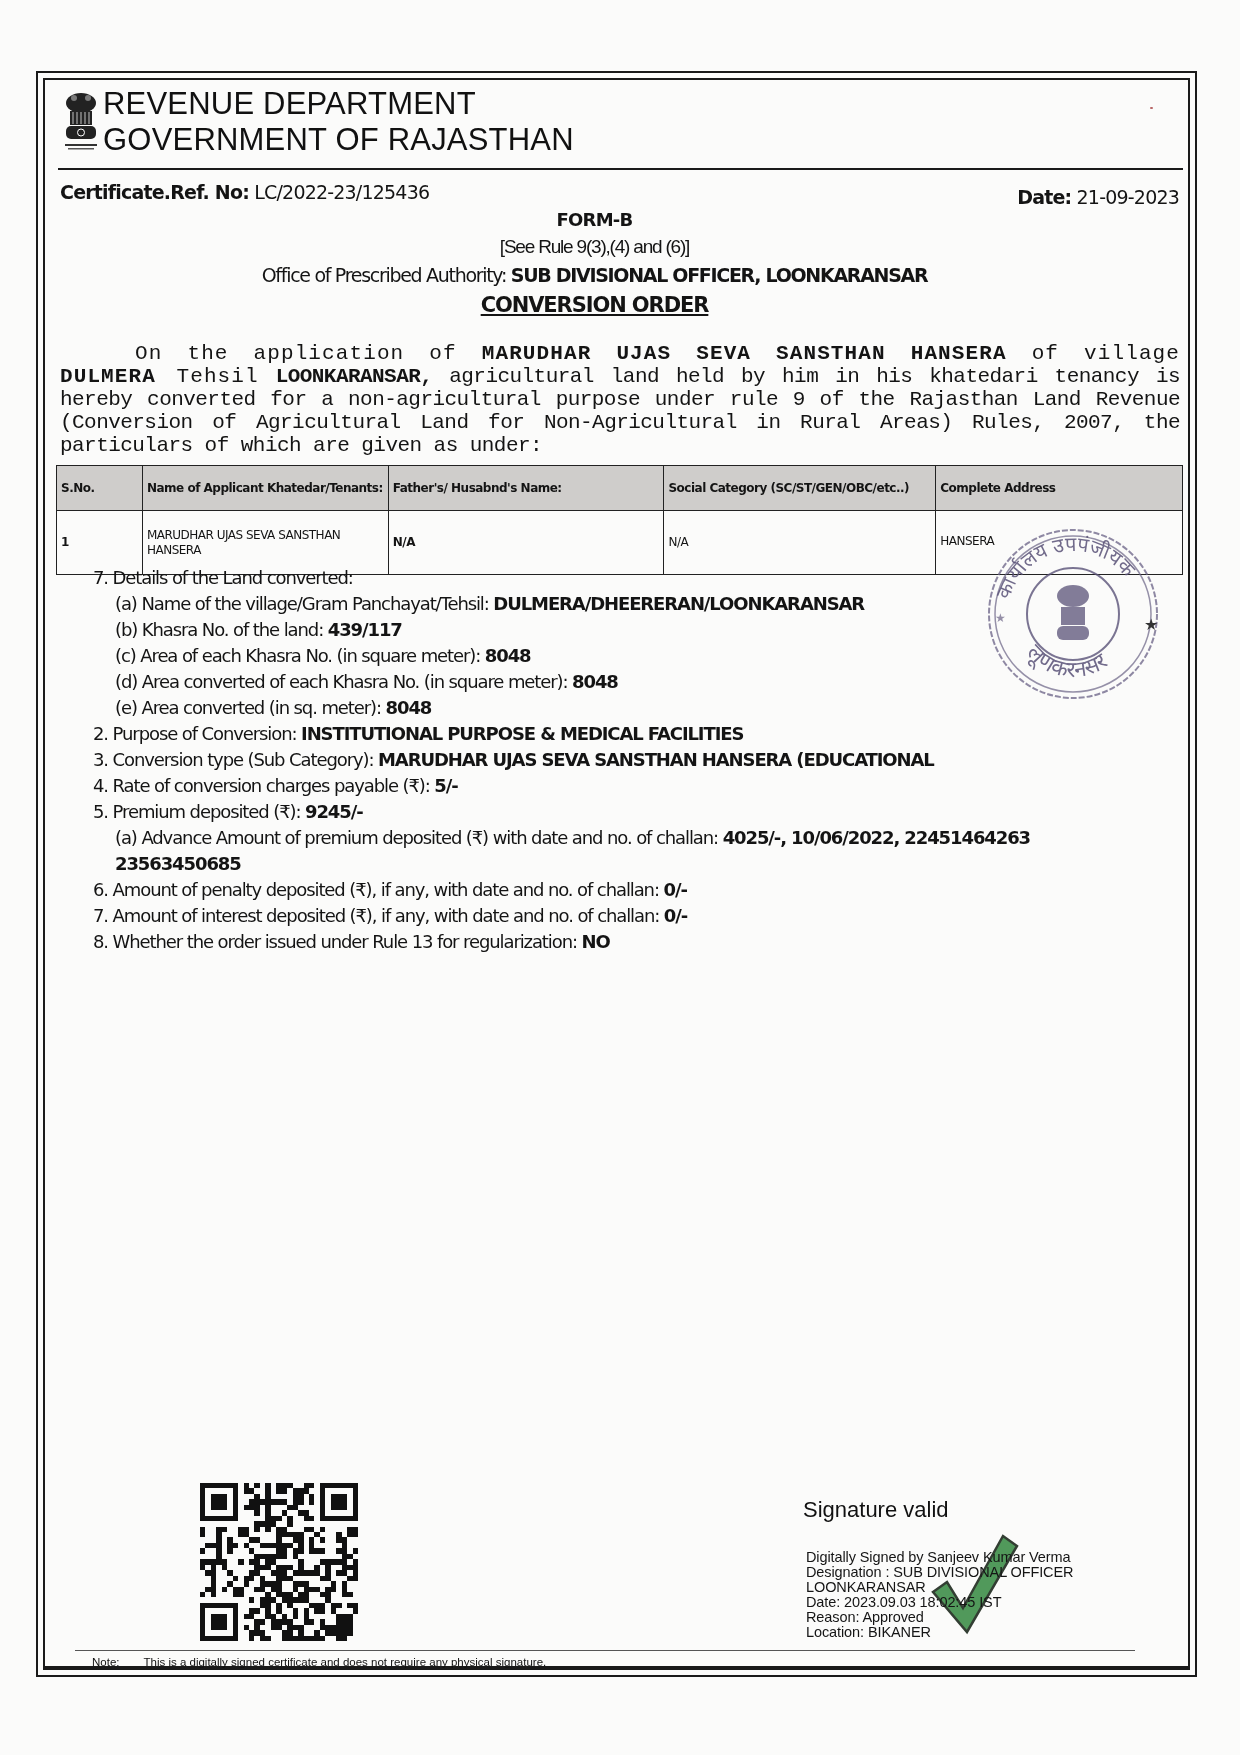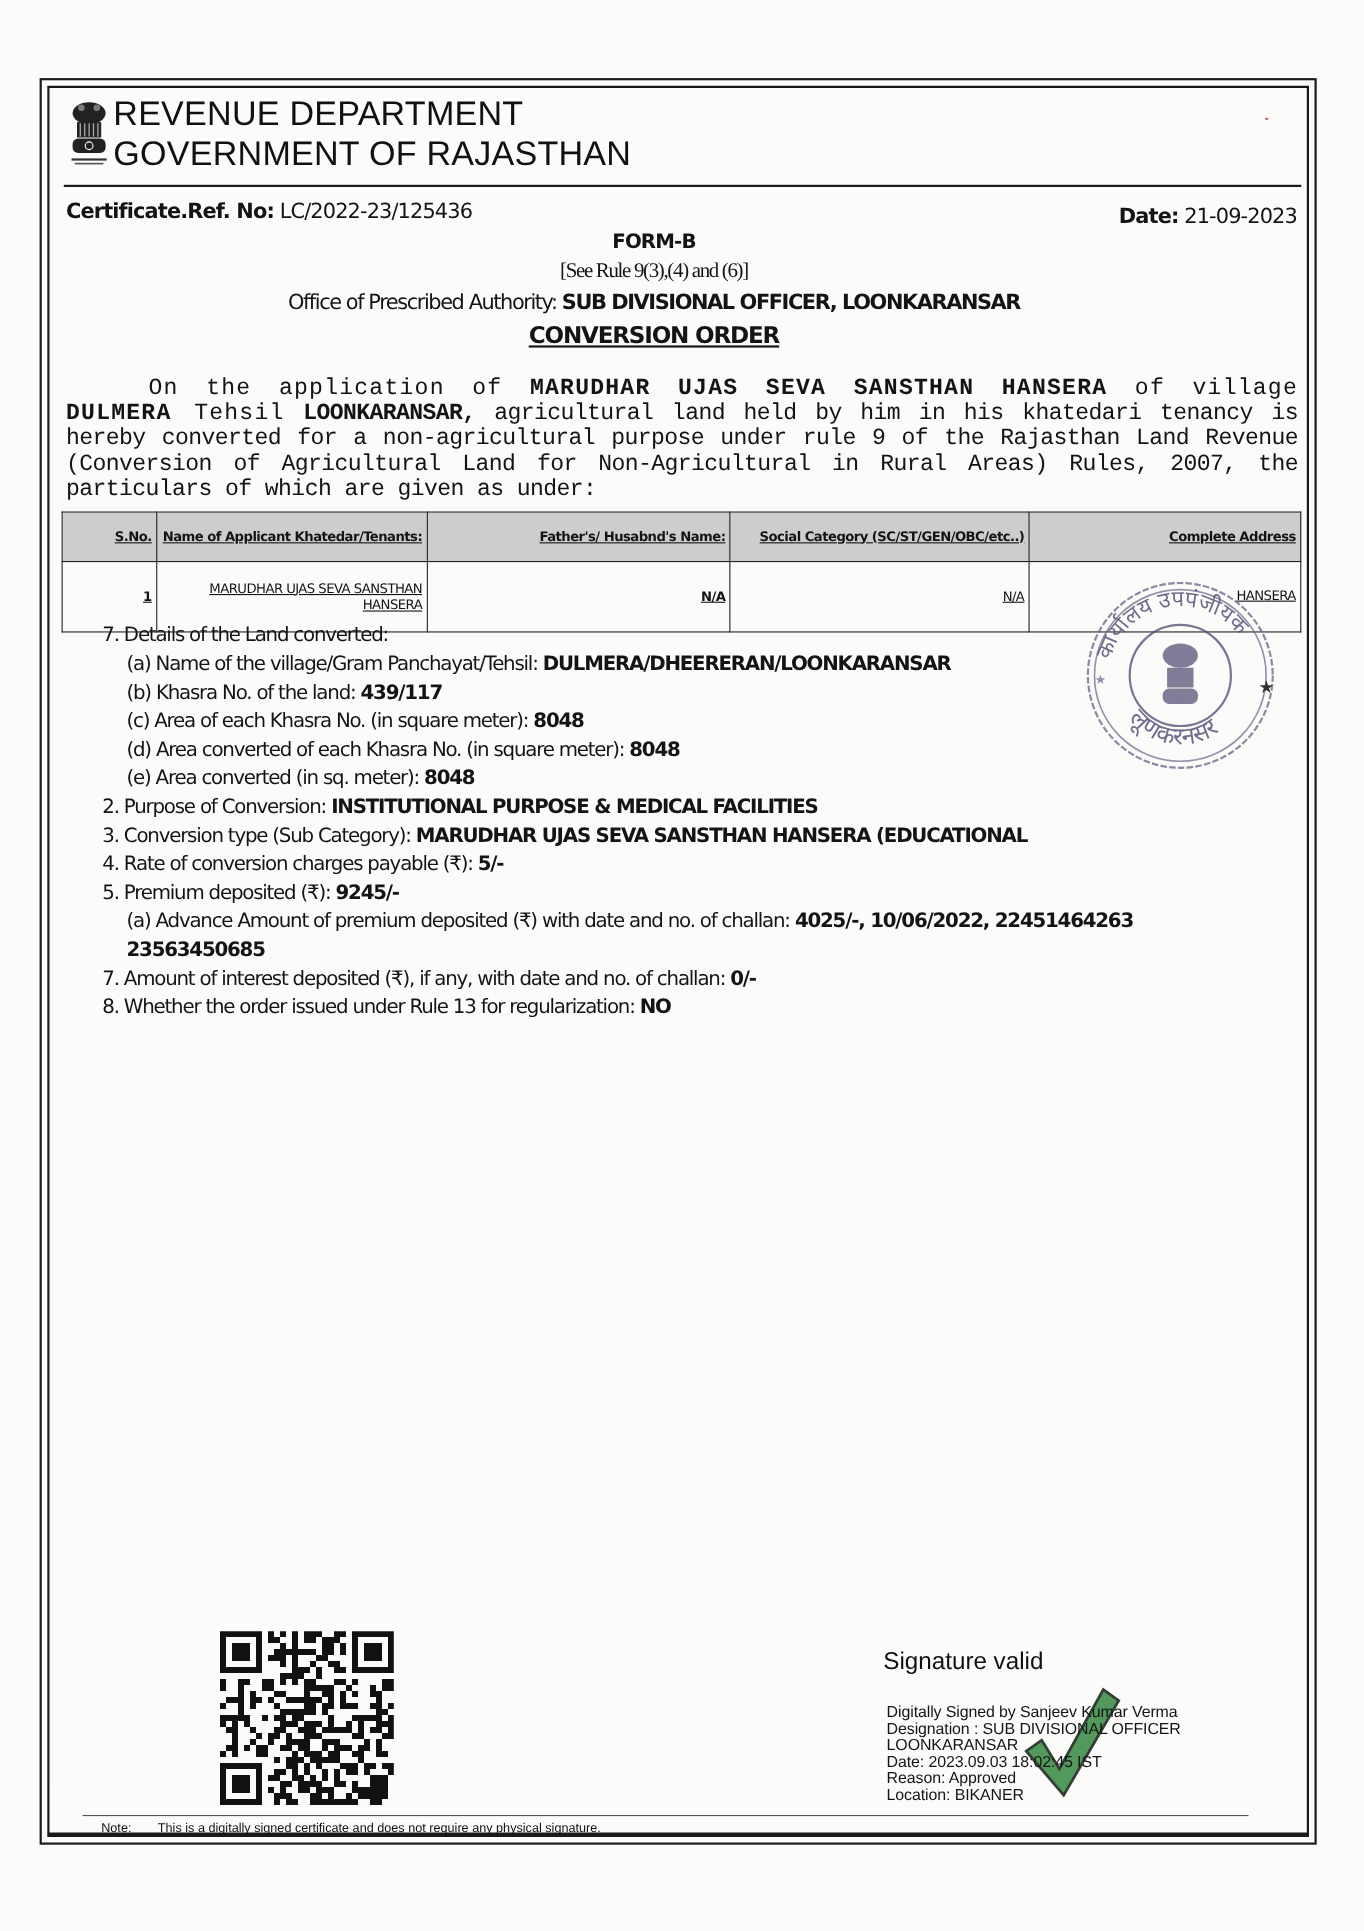--- a/index.html
+++ b/index.html
@@ -47,46 +47,45 @@
     }
     .date-line {
       position: absolute; right: 61px; top: 186px;
       font-size: 19px; white-space: nowrap;
       font-family: "DejaVu Sans", sans-serif;
       letter-spacing: -0.8px;
     }
     b, .bold { font-weight: bold; }
     .center { position: absolute; left: 0; width: 1189px; text-align: center; white-space: nowrap; }
     .form-title { top: 209px; font-size: 18px; font-weight: bold; font-family: "DejaVu Sans", sans-serif; letter-spacing: -0.8px; }
-    .rule-ref { top: 236px; font-size: 19px; font-family: Liberation Serif, serif; letter-spacing: -1.2px; }
+    .rule-ref { top: 236px; font-size: 19px; font-family: Liberation Sans, sans-serif; letter-spacing: -1.2px; }
     .office { top: 264px; font-size: 19px; font-family: "DejaVu Sans", sans-serif; letter-spacing: -1.3px; }
     .order-title { top: 293px; font-size: 21px; font-weight: bold; text-decoration: underline; font-family: "DejaVu Sans", sans-serif; letter-spacing: -1.1px; }
     .intro {
       position: absolute; left: 60px; top: 342px; width: 1120px;
       font-size: 21px; line-height: 23px;
       font-family: Liberation Mono, monospace;
       letter-spacing: -0.55px;
       text-align: justify;
     }
     .intro .indent { display: inline-block; width: 75px; }
     .intro .first { letter-spacing: 1.1px; word-spacing: 2px; }
     table.applicant {
       position: absolute; left: 56px; top: 465px;
       width: 1127px;
       border-collapse: collapse;
       font-family: "DejaVu Sans", sans-serif;
       font-size: 12px; letter-spacing: -0.5px;
     }
     table.applicant th, table.applicant td {
       border: 1.5px solid #222;
-      text-align: right;
+      text-align: left;
       vertical-align: middle;
       padding: 2px 4px;
       line-height: 15px;
-      text-decoration: underline;
     }
     table.applicant th {
       background: #cfcdcb;
       font-weight: bold;
       height: 40px;
       font-size: 12px;
     }
     table.applicant td { height: 38px; background: #fbfbfa; font-size: 12px; }
     table.applicant td.bold { font-weight: bold; }
     .stamp {
@@ -230,20 +229,21 @@
   <div class="row sub"><span>(b) Khasra No. of the land:</span> <b>439/117</b></div>
   <div class="row sub"><span>(c) Area of each Khasra No. (in square meter):</span> <b>8048</b></div>
   <div class="row sub"><span>(d) Area converted of each Khasra No. (in square meter):</span> <b>8048</b></div>
   <div class="row sub"><span>(e) Area converted (in sq. meter):</span> <b>8048</b></div>
   <div class="row"><span>2. Purpose of Conversion:</span> <b>INSTITUTIONAL PURPOSE &amp; MEDICAL FACILITIES</b></div>
   <div class="row"><span>3. Conversion type (Sub Category):</span> <b>MARUDHAR UJAS SEVA SANSTHAN HANSERA (EDUCATIONAL</b></div>
   <div class="row"><span>4. Rate of conversion charges payable (₹):</span> <b>5/-</b></div>
   <div class="row"><span>5. Premium deposited (₹):</span> <b>9245/-</b></div>
   <div class="row sub"><span>(a) Advance Amount of premium deposited (₹) with date and no. of challan:</span> <b>4025/-, 10/06/2022, 22451464263</b></div>
   <div class="row wrap"><b>23563450685</b></div>
+  <div class="row"><span>6. Amount of penalty deposited (₹), if any, with date and no. of challan:</span> <b>0/-</b></div>
   <div class="row"><span>7. Amount of interest deposited (₹), if any, with date and no. of challan:</span> <b>0/-</b></div>
   <div class="row"><span>8. Whether the order issued under Rule 13 for regularization:</span> <b>NO</b></div>
 </div>
 
 <svg class="qr" id="qr" viewBox="0 0 29 29" shape-rendering="crispEdges">
     <rect x="0" y="0" width="1" height="1" fill="#111"></rect>
     <rect x="0" y="1" width="1" height="1" fill="#111"></rect>
     <rect x="0" y="2" width="1" height="1" fill="#111"></rect>
     <rect x="0" y="3" width="1" height="1" fill="#111"></rect>
     <rect x="0" y="4" width="1" height="1" fill="#111"></rect>

